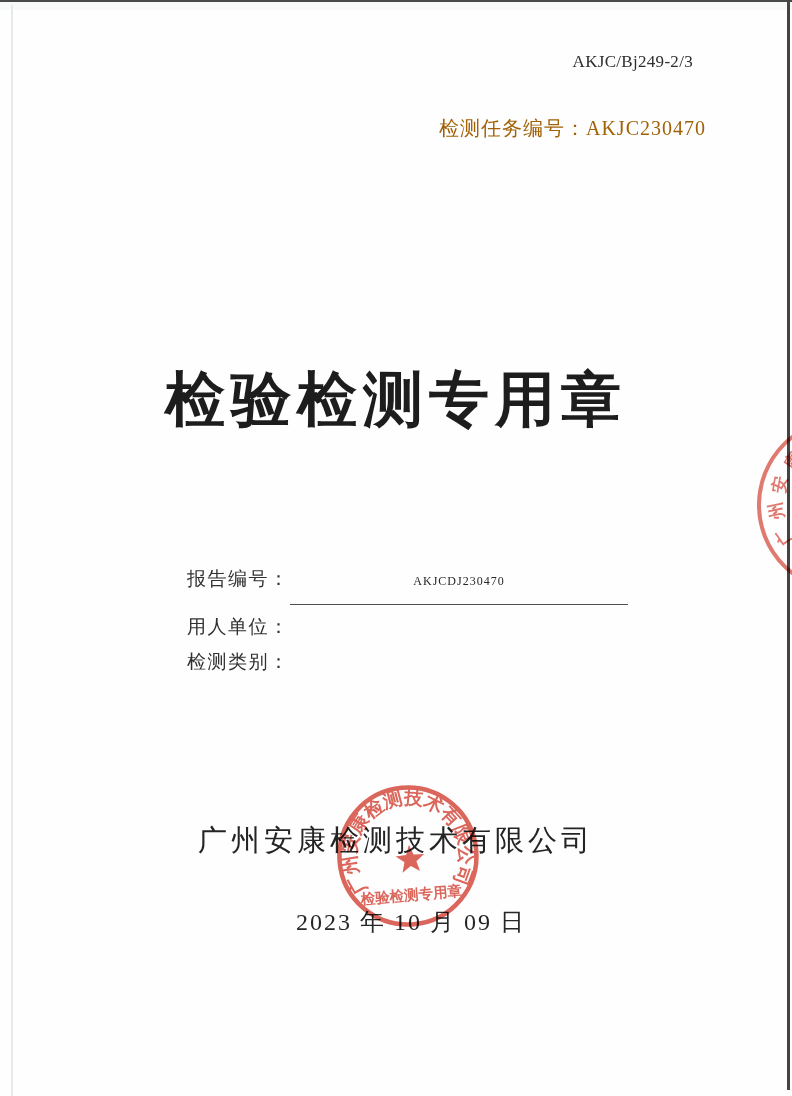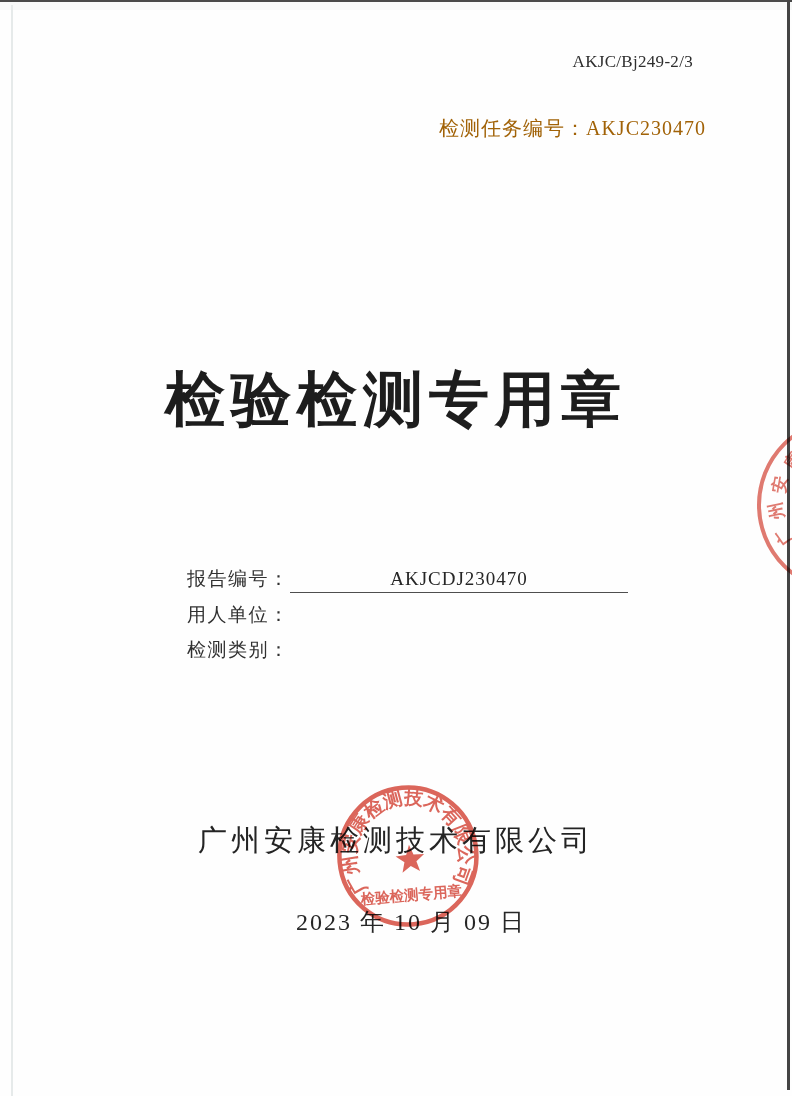--- a/index.html
+++ b/index.html
@@ -32,21 +32,22 @@
     color:#1d1d1d;
   }
   .fields{position:absolute;left:187px;top:566px;width:441px;}
   .field-row{display:flex;align-items:baseline;margin-bottom:9px;}
   .field-label{
     width:103px;flex:none;
     font-size:19px;letter-spacing:1.5px;white-space:nowrap;color:#303030;
   }
   .field-value{
     flex:1;text-align:center;
-    font-size:19px;letter-spacing:1px;line-height:26px;
+    font-size:12px;letter-spacing:1px;line-height:26px;
+    padding-bottom:10px;
     border-bottom:1.5px solid #4e4e4e;
     color:#262626;white-space:nowrap;
   }
   .company{
     position:absolute;top:821px;left:0;right:0;
     text-align:center;font-size:29px;letter-spacing:4px;color:#242424;white-space:nowrap;
   }
   .issue-date{
     position:absolute;top:906px;left:30px;right:0;
     text-align:center;font-size:24px;letter-spacing:2px;color:#262626;white-space:nowrap;

